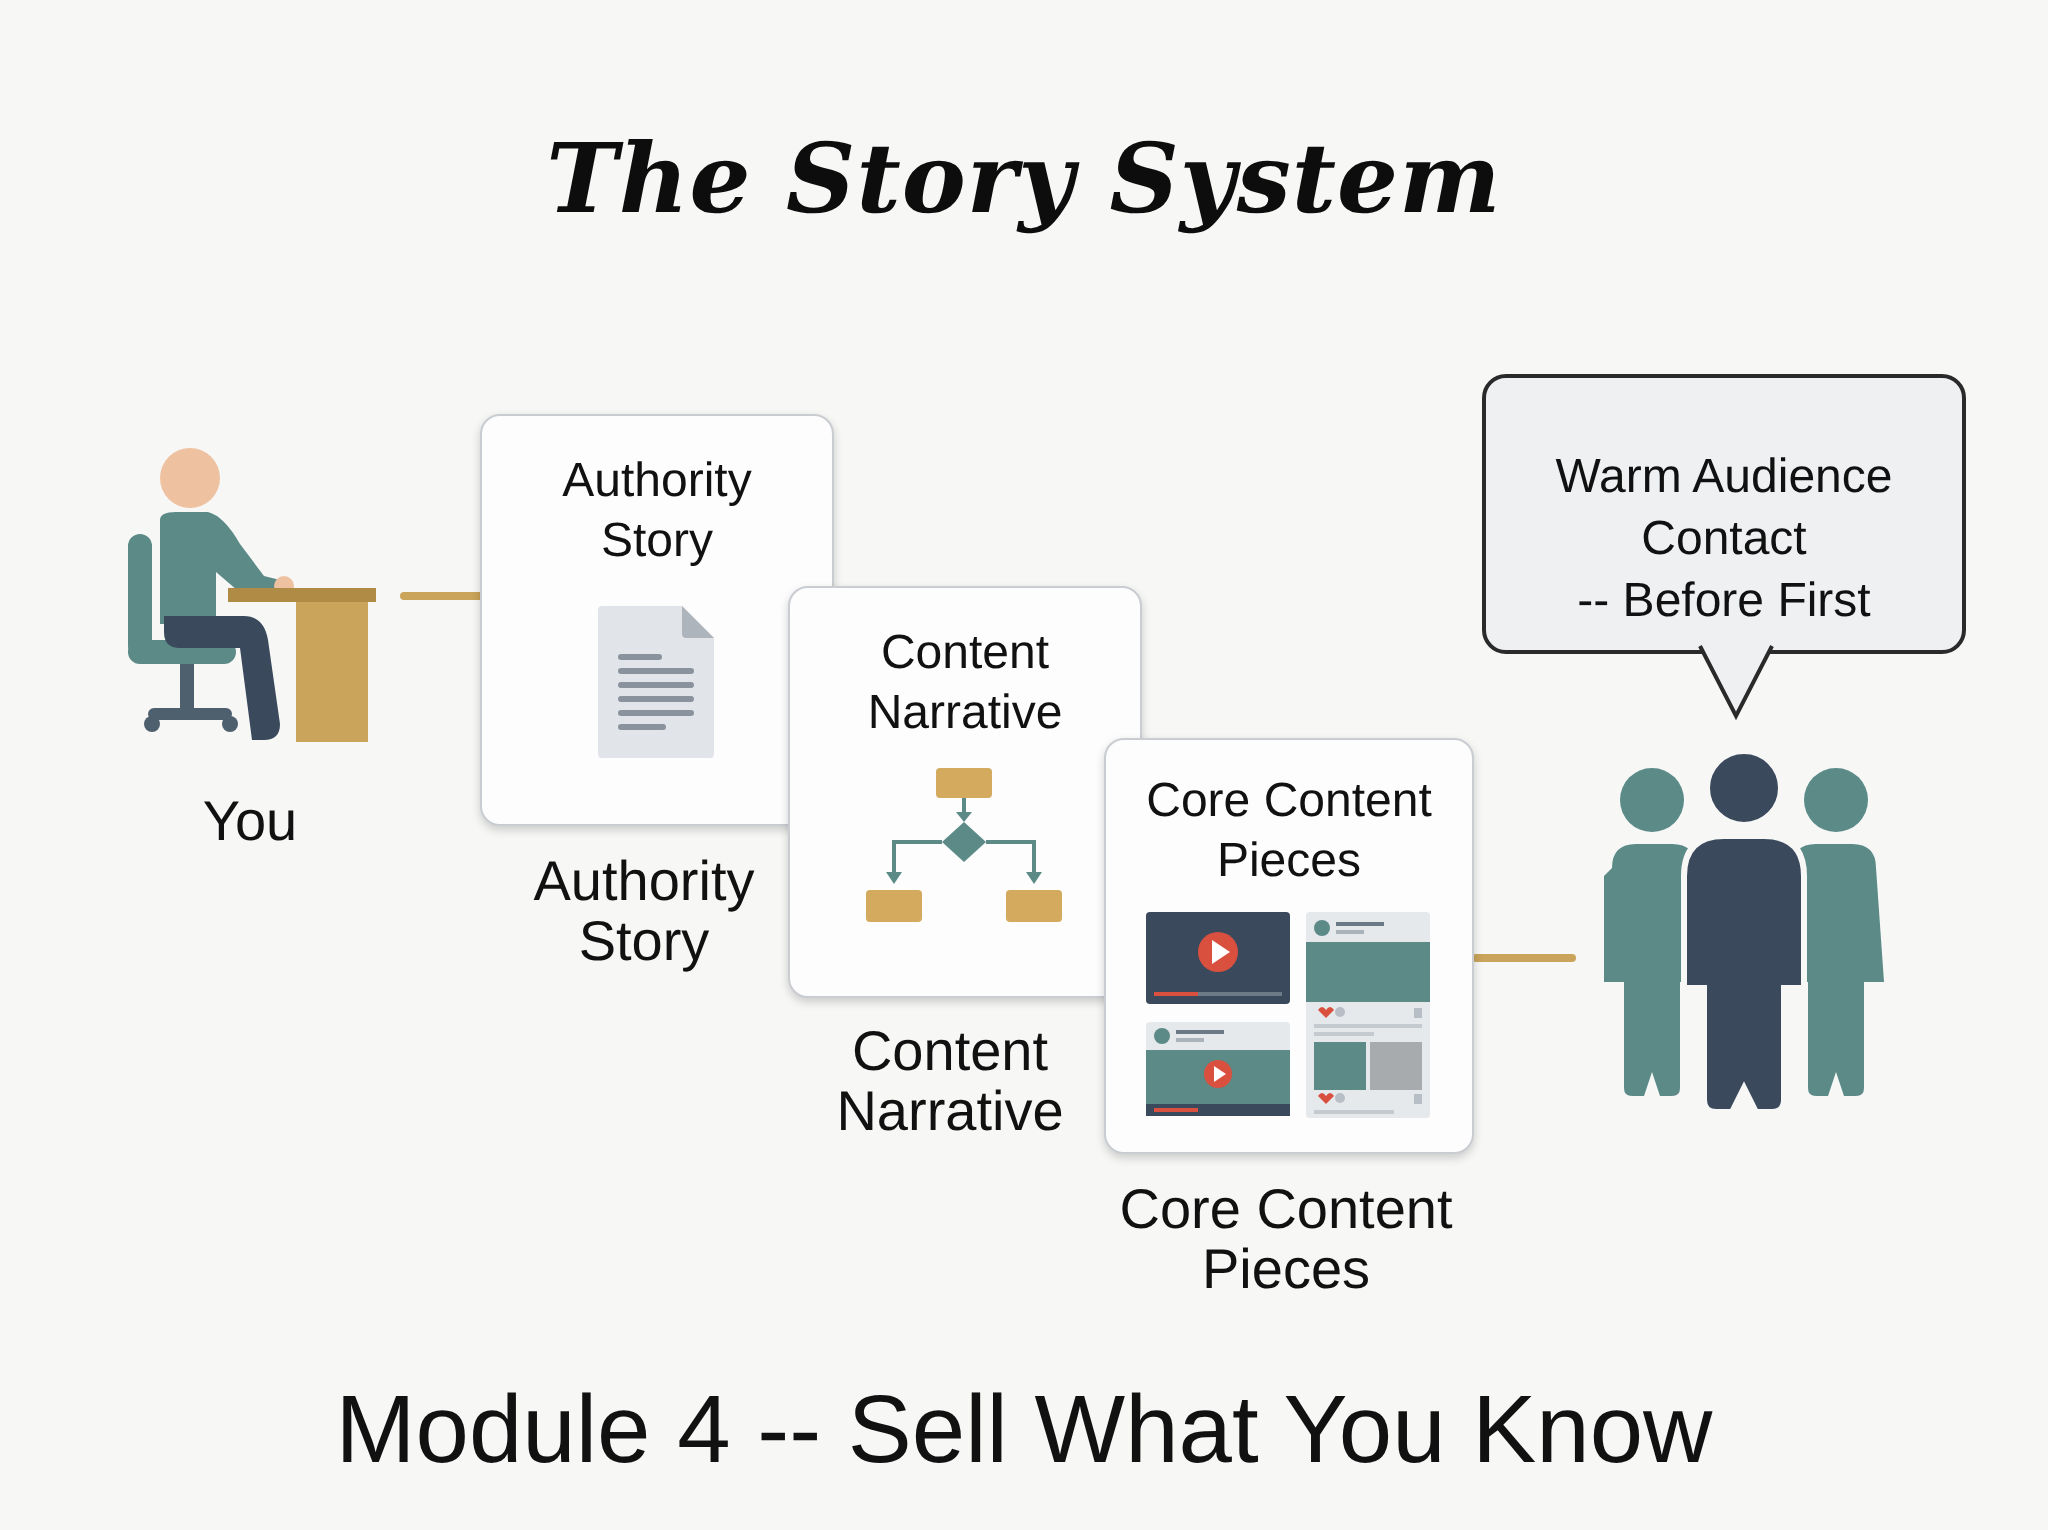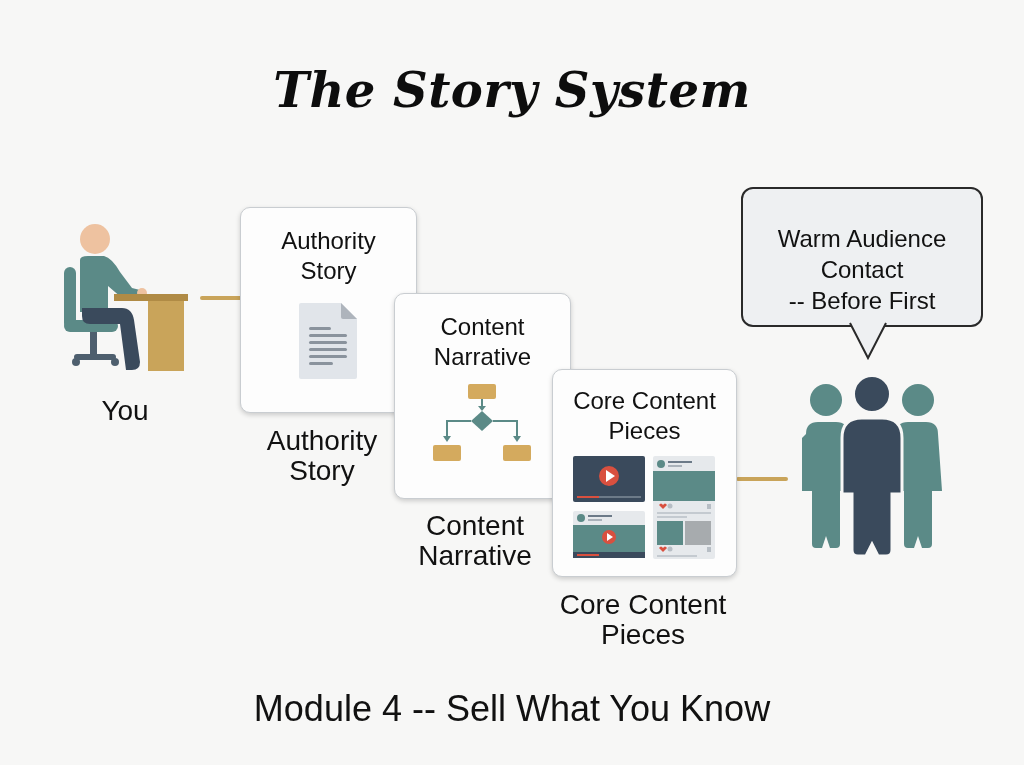--- a/index.html
+++ b/index.html
@@ -1,18 +1,18 @@
 <!DOCTYPE html>
 <html><head>
 <meta charset="utf-8">
 <style>
   html, body { margin:0; padding:0; }
   body { width:1024px; height:765px; background:#f7f7f6; position:relative; overflow:hidden; font-family:"Liberation Sans", sans-serif; color:#111; }
   .title { position:absolute; left:0; width:1024px; top:62px; text-align:center; font-family:"DejaVu Serif", serif; font-weight:bold; font-style:italic; font-size:48px; letter-spacing:0.5px; color:#0d0d0d; }
-  .footer { position:absolute; left:0; width:1024px; top:688px; text-align:center; font-size:36px; color:#111; }
+  .footer { position:absolute; left:0; width:1024px; top:688px; text-align:center; font-size:48px; color:#111; }
   .card { position:absolute; background:#fdfdfd; border:1.5px solid #c9cdd1; border-radius:10px; box-shadow:0 2px 5px rgba(0,0,0,0.18); }
   .card-title { position:absolute; left:0; right:0; text-align:center; font-size:24px; line-height:30px; color:#111; }
   .caption { position:absolute; text-align:center; font-size:28px; line-height:30px; color:#111; }
   .connector { position:absolute; background:#c9a45a; height:4px; transform-origin:0 50%; border-radius:2px; }
   .bubble { position:absolute; left:741px; top:187px; width:238px; height:136px; background:#eef0f2; border:2px solid #2a2a2a; border-radius:12px; }
   .bubble-text { position:absolute; left:0; right:0; top:20px; text-align:center; font-size:24px; line-height:31px; color:#111;margin-top:14px; }
   svg { position:absolute; overflow:visible; }
 </style>
 </head>
 <body>

